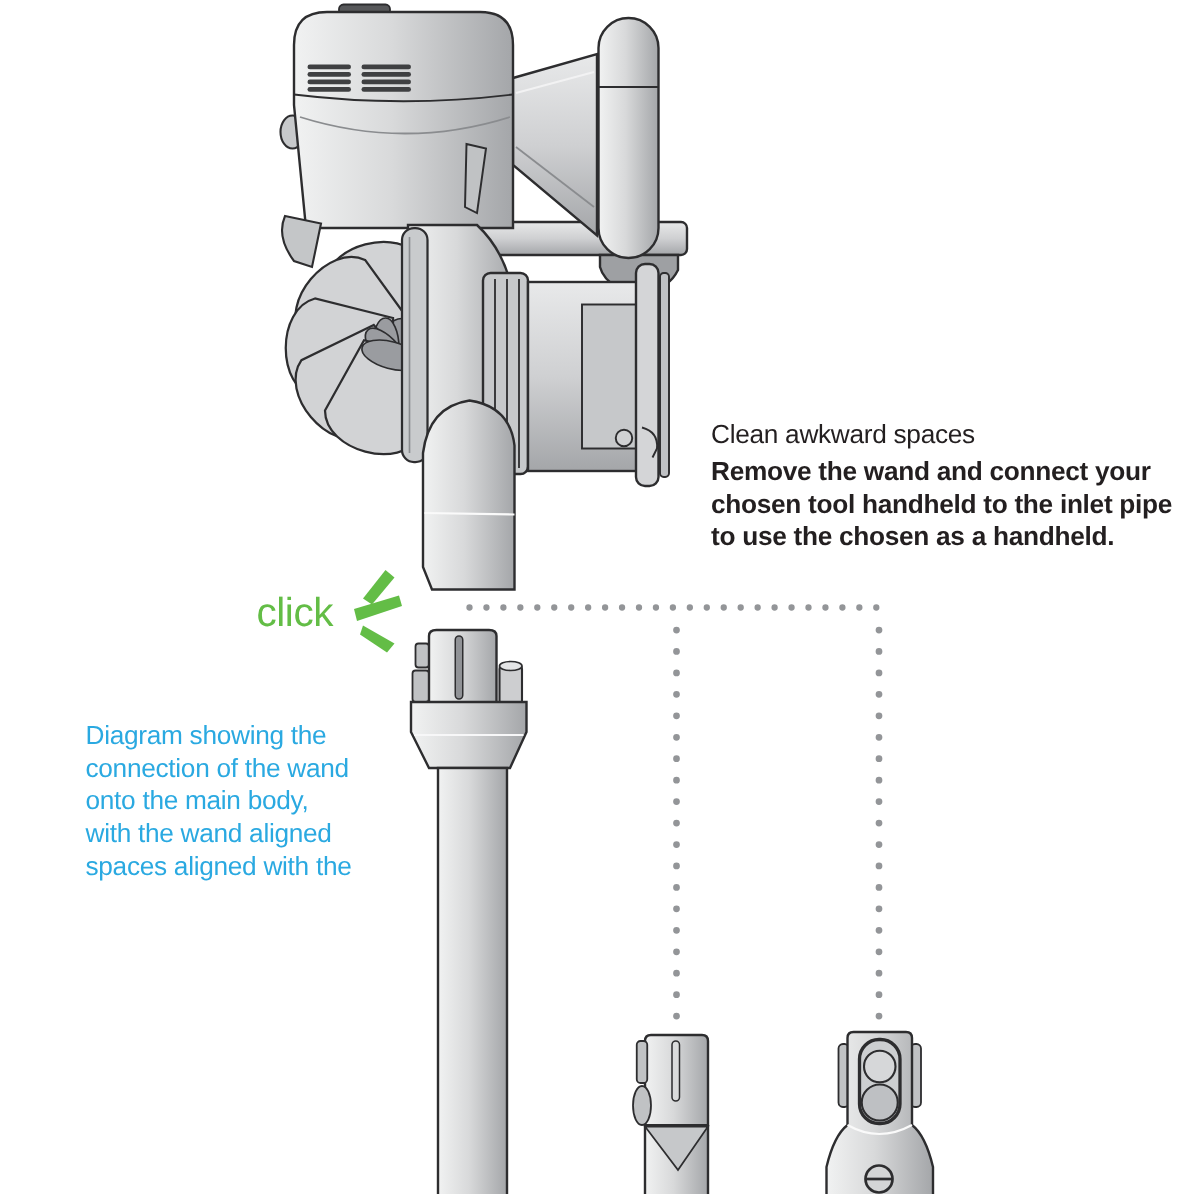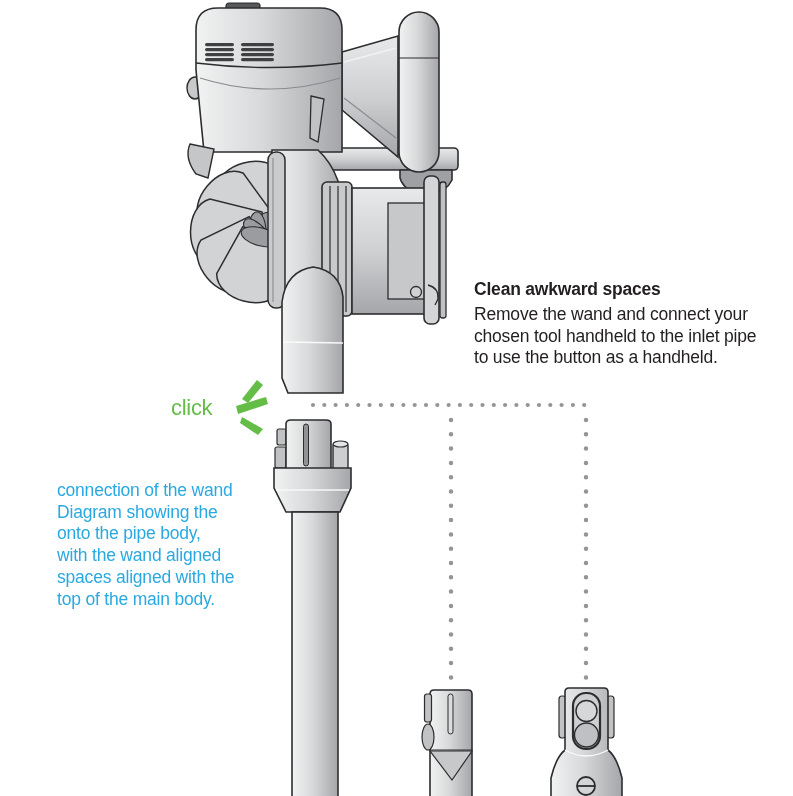--- a/index.html
+++ b/index.html
@@ -2,26 +2,26 @@
 <html><head>
 <meta charset="utf-8">
 <style>
   html,body{margin:0;padding:0;background:#ffffff;}
   .canvas{
     position:relative;width:793px;height:796px;background:#ffffff;
     font-family:"Liberation Sans",sans-serif;overflow:hidden;color:#231f20;
   }
   .canvas svg{position:absolute;left:0;top:0;}
   .click-label{
-    position:absolute;left:171px;top:393px;font-size:22px;line-height:30px;
+    position:absolute;left:171px;top:393px;font-size:27px;line-height:30px;
     color:#63bd46;letter-spacing:-0.3px;
   }
   .instruction{position:absolute;left:474px;top:278px;width:312px;color:#231f20;}
-  .instruction .heading{font-weight:bold;font-size:17.5px;line-height:23px;margin-bottom:3px;letter-spacing:-0.2px;}
-  .instruction .line{font-size:17.5px;line-height:21.6px;letter-spacing:-0.2px;}
+  .instruction .heading{font-weight:normal;font-size:17.5px;line-height:23px;margin-bottom:3px;letter-spacing:-0.2px;}
+  .instruction .line{font-size:17.5px;line-height:21.6px;letter-spacing:-0.2px;font-weight:bold;}
   .description{position:absolute;left:57px;top:480px;width:240px;color:#2aa9e1;}
   .description .line{font-size:17.5px;line-height:21.7px;letter-spacing:-0.2px;}
 </style>
 </head>
 <body>
 
 <div class="canvas">
 
   <svg width="793" height="796" viewBox="0 0 793 796">
     <defs>
@@ -170,25 +170,24 @@
       </g>
     </g>
   </svg>
 
   <div class="click-label">click</div>
 
   <div class="instruction">
     <div class="heading">Clean awkward spaces</div>
     <div class="line">Remove the wand and connect your</div>
     <div class="line">chosen tool handheld to the inlet pipe</div>
-    <div class="line">to use the button as a handheld.</div>
+    <div class="line">to use the chosen as a handheld.</div>
   </div>
 
   <div class="description">
+    <div class="line">Diagram showing the</div>
     <div class="line">connection of the wand</div>
-    <div class="line">Diagram showing the</div>
-    <div class="line">onto the pipe body,</div>
+    <div class="line">onto the main body,</div>
     <div class="line">with the wand aligned</div>
     <div class="line">spaces aligned with the</div>
-    <div class="line">top of the main body.</div>
   </div>
 
 </div>
 
 </body></html>

